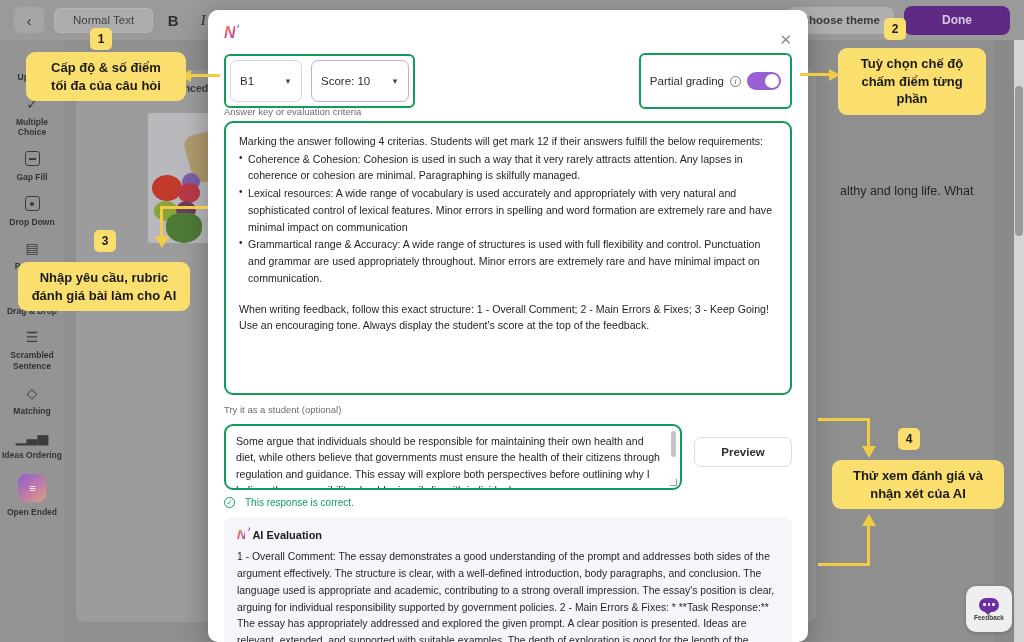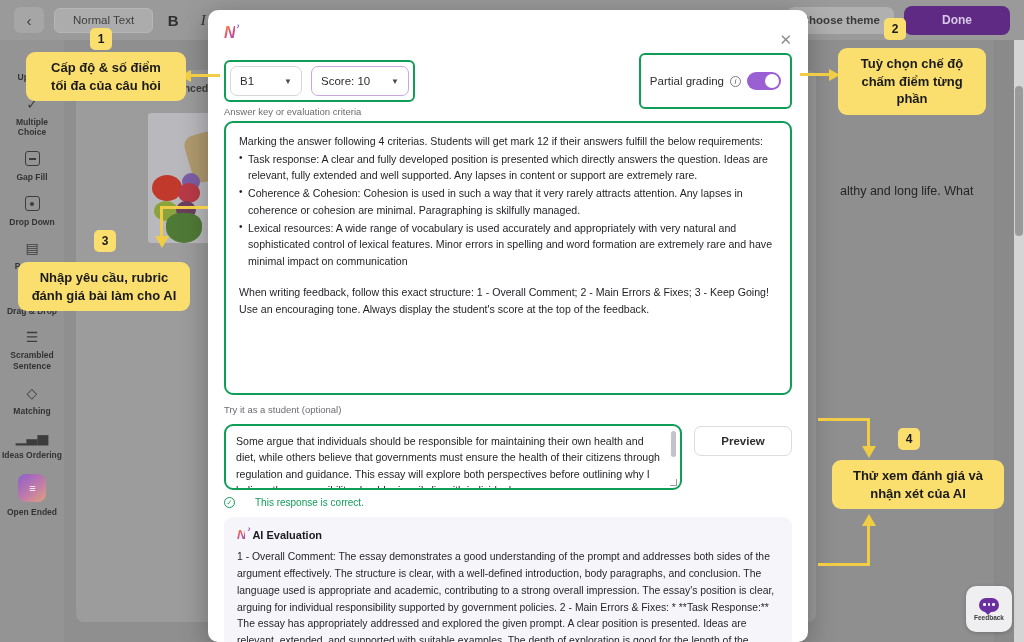--- a/index.html
+++ b/index.html
@@ -148,21 +148,21 @@
     font-size: 9px; color:#8a4fd0; }
   .m-title { font-size: 14.5px; font-weight: 700; color: #1d1d1f; }
   .m-close { position: absolute; right: 16px; top: 22px; font-size: 15px;
     color: #8d8d92; line-height: 1; }
 
   .m-controls {
     display: flex; align-items: center; padding: 0 16px; height: 50px; gap: 10px;
   }
   .hl-box { border: 2.5px solid #0f9d58; border-radius: 6px; padding: 4px; display: flex; gap: 9px; }
   .sel {
-    height: 30px; min-width: 72px; border: 1px solid #d6d6db; border-radius: 7px;
+    height: 42px; min-width: 72px; border: 1px solid #d6d6db; border-radius: 7px;
     background: #fff; display: flex; align-items: center; justify-content: space-between;
     padding: 0 9px; font-size: 11.5px; color: #2d2d32; gap: 14px;
   }
   .sel.accent { border-color: #c9a8de; min-width: 98px; }
   .caret { font-size: 8px; color: #4a4a50; }
   .pg-wrap { margin-left: auto; border: 2.5px solid #0f9d58; border-radius: 6px; padding: 17px 9px; }
   .pg { display: flex; align-items: center; gap: 6px; font-size: 11.5px; color: #2d2d32; }
   .info-i { width: 11px; height: 11px; border: 1px solid #7a7a80; border-radius: 50%;
     font-size: 8px; display: flex; align-items: center; justify-content: center;
     color: #5a5a60; font-style: italic; }
@@ -194,23 +194,23 @@
   .ta-txt {
     padding: 7px 18px 0 10px; font-size: 10.6px; line-height: 1.55; color: #1f1f24;
   }
   .ta-bar { position: absolute; right: 4px; top: 5px; width: 5px; height: 26px;
     background: #c3c3c8; border-radius: 3px; }
   .ta-grip { position: absolute; right: 3px; bottom: 2px; width: 7px; height: 7px;
     border-right: 1.3px solid #9b9ba1; border-bottom: 1.3px solid #9b9ba1; }
   .prev-btn {
     flex: 1; height: 30px; border: 1px solid #dcdce1; border-radius: 7px;
     background: #fff; display: flex; align-items: center; justify-content: center;
-    font-size: 11.5px; color: #2d2d32; font-weight: 600; margin-top: 2px;
-  }
-  .ok-row { display: flex; align-items: center; gap: 20px; margin-top: 7px; }
+    font-size: 11.5px; color: #2d2d32; font-weight: 600; margin-top: 13px;
+  }
+  .ok-row { display: flex; align-items: center; gap: 10px; margin-top: 7px; }
   .ok-ic { width: 11px; height: 11px; border: 1.2px solid #0f9d58; border-radius: 50%;
     color: #0f9d58; font-size: 7px; display: flex; align-items: center;
     justify-content: center; }
   .ok-tx { font-size: 10px; color: #0f9d58; }
 
   .ai-box {
     margin-top: 9px; background: #f6f5f9; border-radius: 9px;
     padding: 10px 13px; height: 132px; overflow: hidden;
   }
   .ai-head { display: flex; align-items: center; gap: 7px; margin-bottom: 7px; }
@@ -362,23 +362,23 @@
           </span>
       </div>
     </div>
   </div>
 
   <div class="m-body">
     <div class="fld-lbl">Answer key or evaluation criteria</div>
     <div class="crit-box">
       <p>Marking the answer following 4 criterias. Students will get mark 12 if their answers fulfill the below requirements:</p>
       <ul>
-        <li>Task response: A clear and fully developed position is presented which directly answers the question. Ideas are relevant, fully extended and well supported. Any lapses in content or support are extremely rare.</li>
         <li>Coherence &amp; Cohesion: Cohesion is used in such a way that it very rarely attracts attention. Any lapses in coherence or cohesion are minimal. Paragraphing is skilfully managed.</li>
         <li>Lexical resources: A wide range of vocabulary is used accurately and appropriately with very natural and sophisticated control of lexical features. Minor errors in spelling and word formation are extremely rare and have minimal impact on communication</li>
+        <li>Grammartical range &amp; Accuracy: A wide range of structures is used with full flexibility and control. Punctuation and grammar are used appropriately throughout. Minor errors are extremely rare and have minimal impact on communication.</li>
       </ul>
       <div class="crit-gap"></div>
       <p>When writing feedback, follow this exact structure: 1 - Overall Comment; 2 - Main Errors &amp; Fixes; 3 - Keep Going! Use an encouraging tone. Always display the student's score at the top of the feedback.</p>
     </div>
 
     <div class="fld-lbl" style="margin-top:9px">Try it as a student (optional)</div>
     <div class="try-row">
       <div class="ta-wrap">
         <div class="ta-txt">Some argue that individuals should be responsible for maintaining their own health and diet, while others believe that governments must ensure the health of their citizens through regulation and guidance. This essay will explore both perspectives before outlining why I believe the responsibility should primarily lie with individuals.</div>
         <div class="ta-bar"></div>

